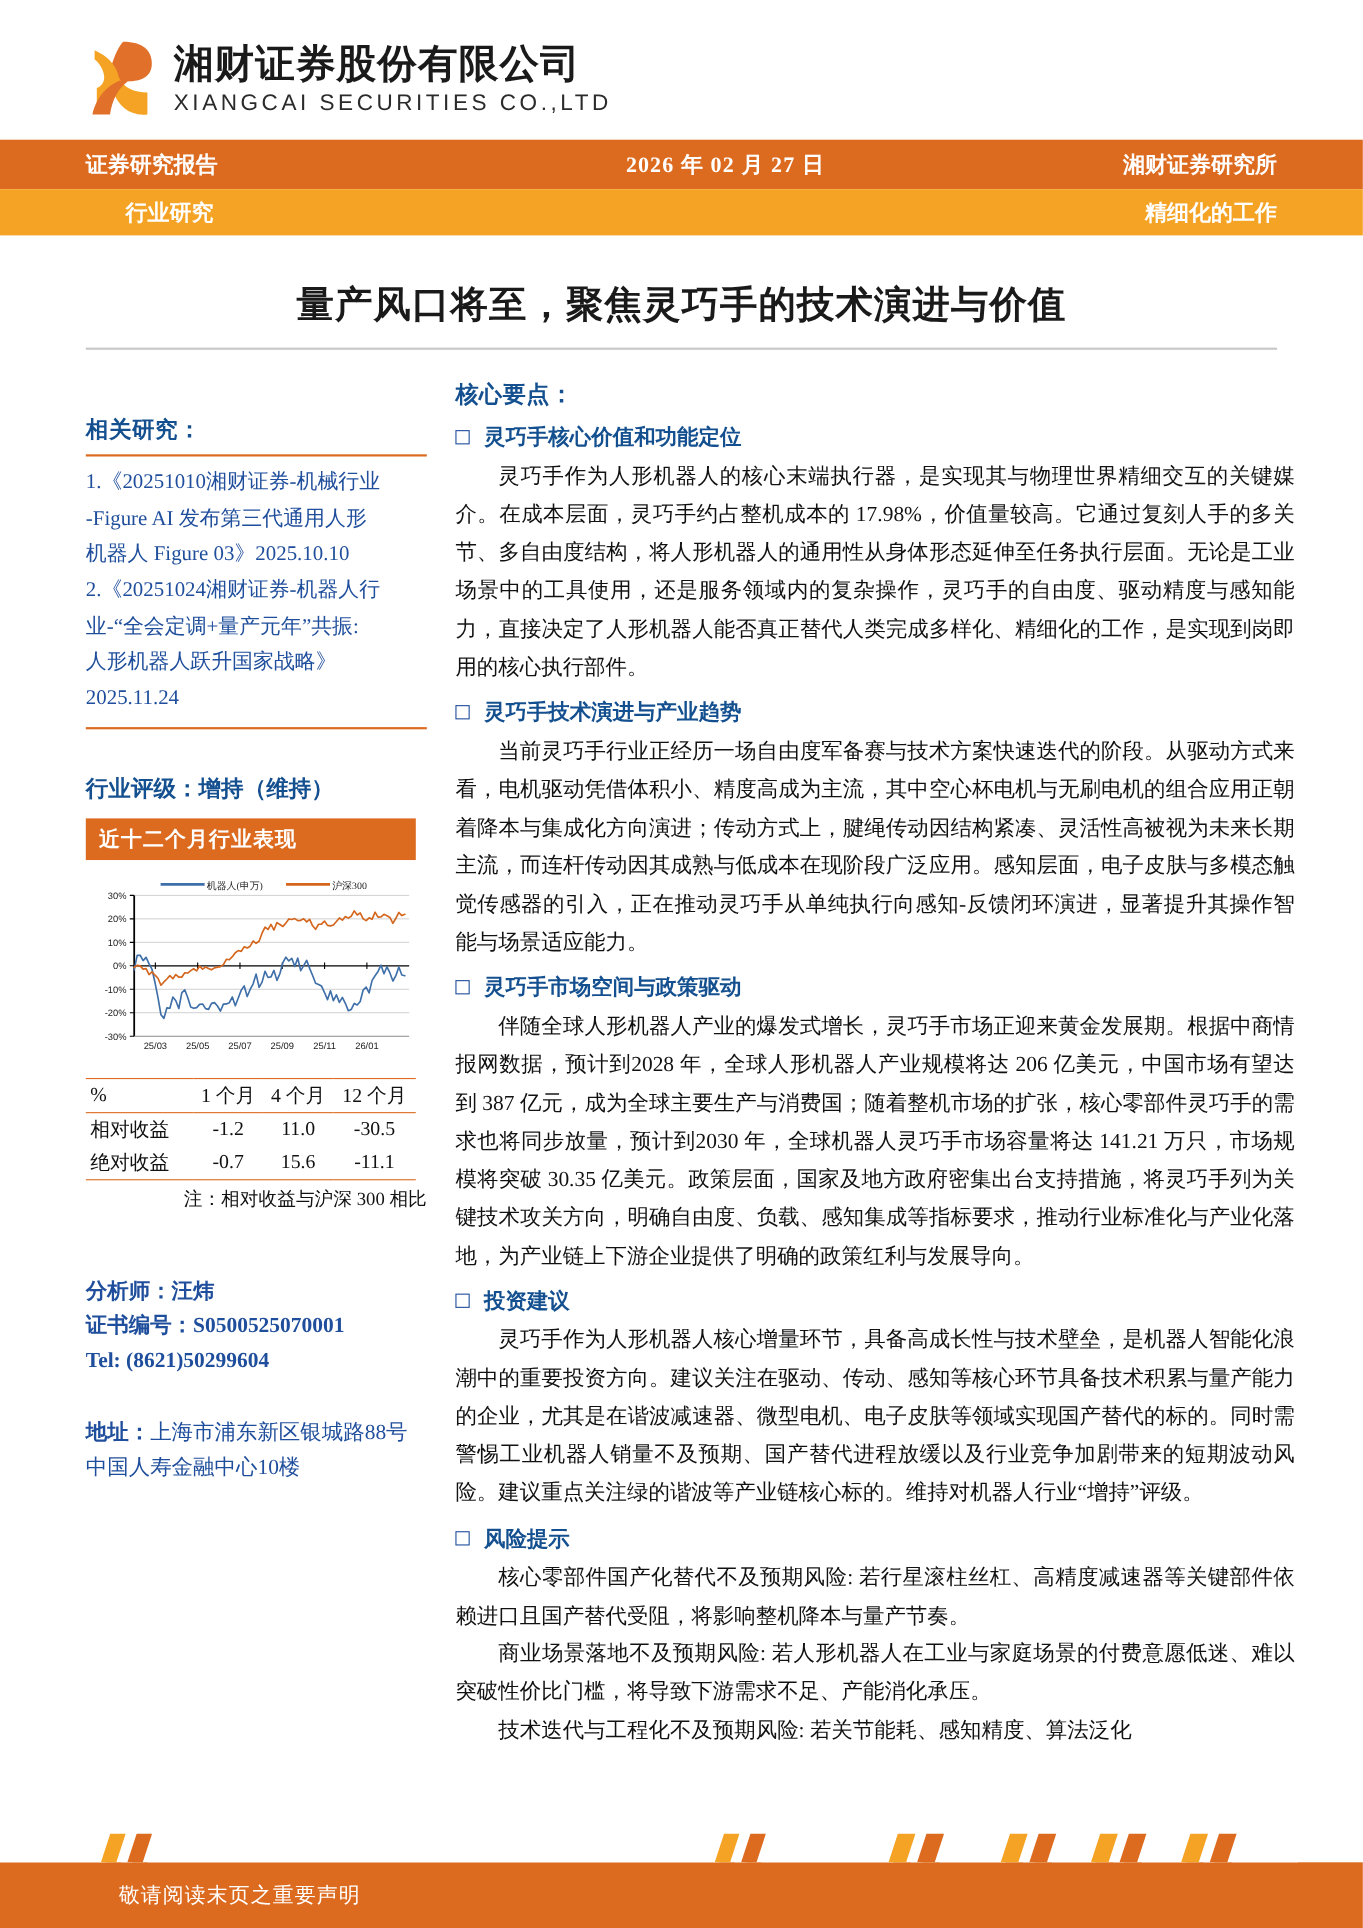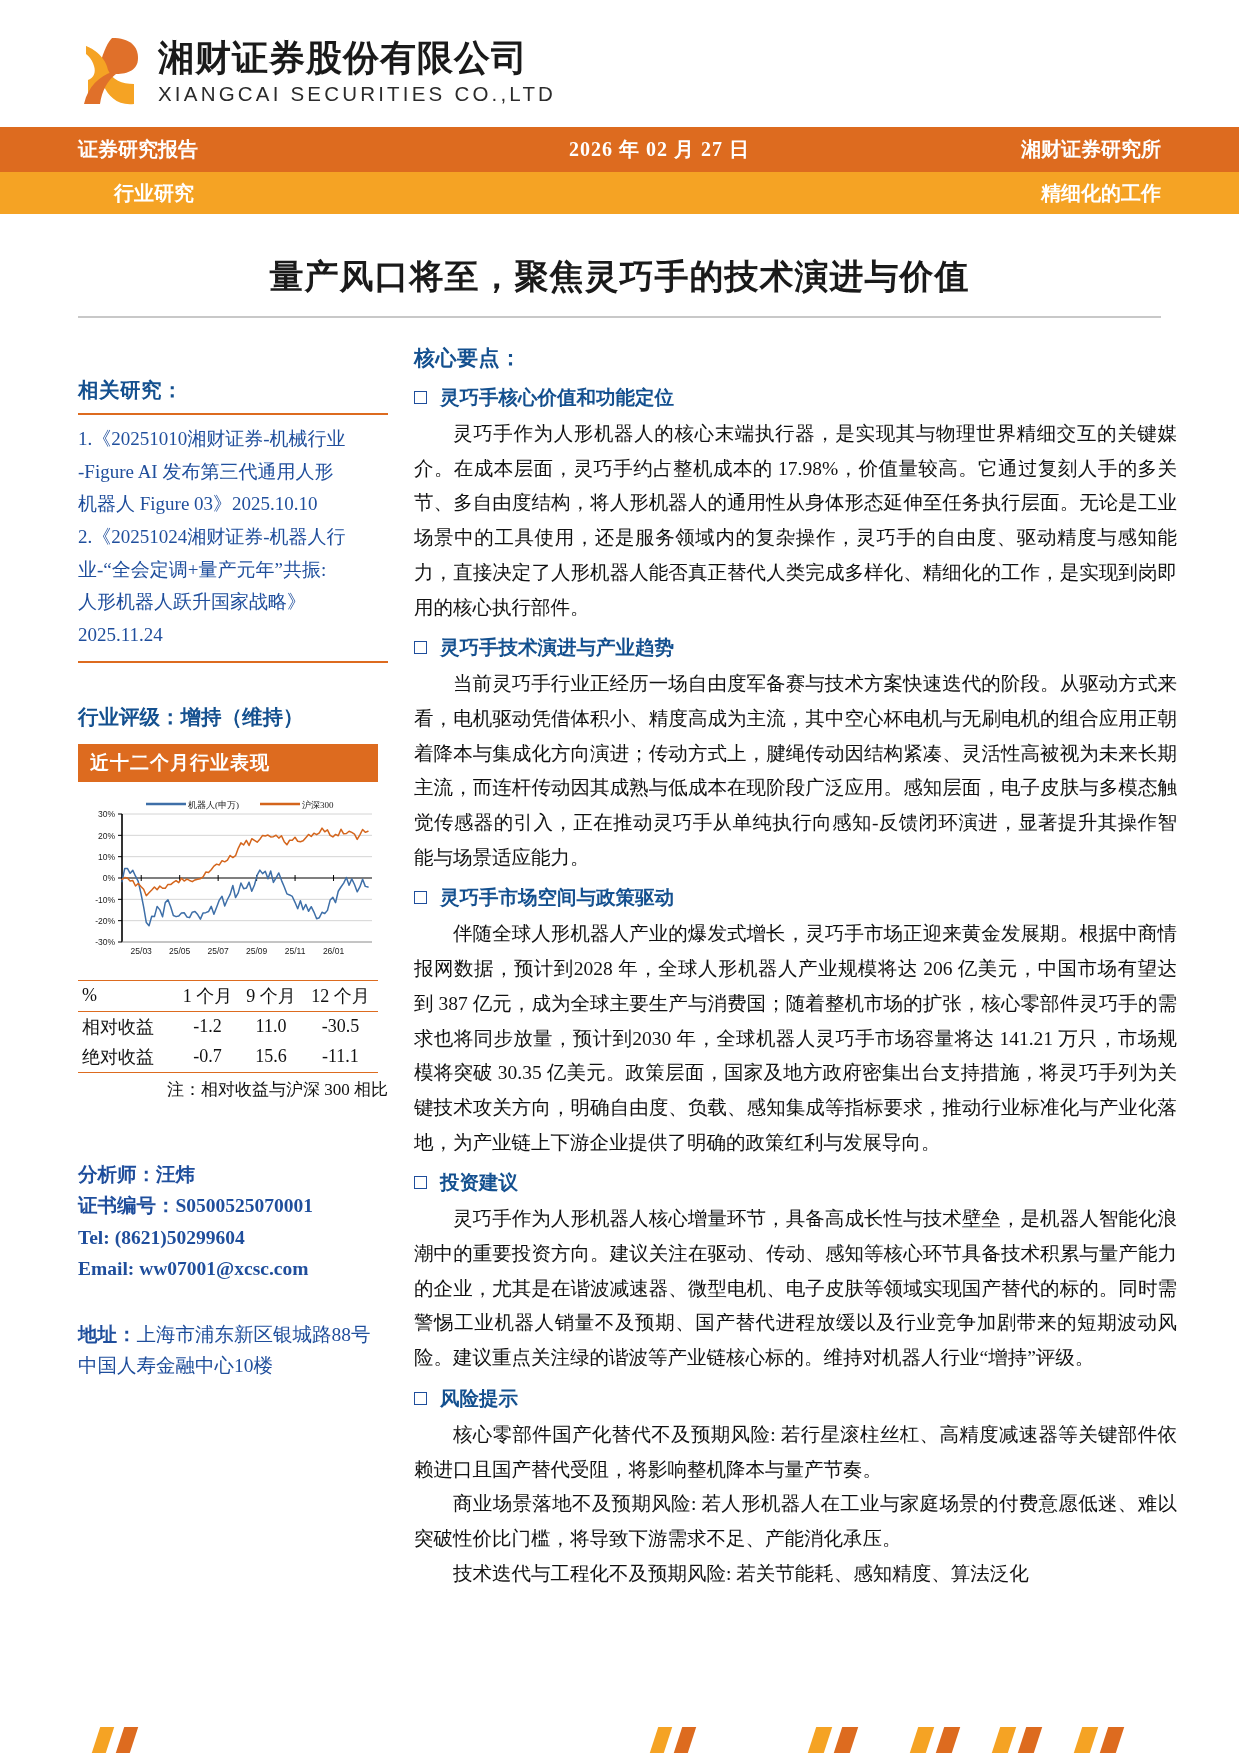--- a/index.html
+++ b/index.html
@@ -290,21 +290,21 @@
             <polyline points="44.00,97.36 46.70,95.57 49.41,96.04 52.11,99.04 54.81,98.60 57.52,104.02 60.22,101.55 62.92,104.54 65.63,107.29 68.33,113.67 71.03,110.66 73.74,107.97 76.44,104.96 79.14,107.79 81.85,103.99 84.55,106.27 87.25,106.33 89.96,102.40 92.66,102.57 95.36,100.39 98.07,98.67 100.77,100.64 103.47,96.23 106.18,99.02 108.88,97.12 111.58,98.45 114.29,99.64 116.99,97.92 119.69,97.24 122.40,96.74 125.10,94.98 127.80,90.07 130.51,90.48 133.21,87.72 135.91,84.13 138.62,82.15 141.32,82.92 144.02,78.67 146.73,79.85 149.43,78.17 152.13,73.48 154.84,75.55 157.54,73.70 160.24,66.36 162.95,60.81 165.65,62.97 168.35,58.33 171.05,63.47 173.76,56.75 176.46,58.45 179.16,60.22 181.87,57.21 184.57,53.41 187.27,53.91 189.98,53.06 192.68,54.94 195.38,54.66 198.09,53.25 200.79,56.09 203.49,53.74 206.20,59.65 208.90,62.82 211.60,58.25 214.31,58.16 217.01,55.28 219.71,59.22 222.42,59.67 225.12,58.84 227.82,55.65 230.53,52.47 233.23,54.52 235.93,51.19 238.64,52.67 241.34,50.90 244.04,46.08 246.75,49.81 249.45,47.91 252.15,53.34 254.86,54.95 257.56,52.42 260.26,53.76 262.97,47.25 265.67,51.80 268.37,51.52 271.08,49.20 273.78,50.43 276.48,52.07 279.19,57.38 281.89,52.80 284.59,47.51 287.30,50.35 290.00,49.23" fill="none" stroke="#D4651C" stroke-width="1.5" stroke-linejoin="round" stroke-linecap="round"></polyline>
           </svg>
       </div>
     </div>
 
     <table class="perf">
       <thead>
         <tr>
           <th>%</th>
           <th>1 个月</th>
-          <th>9 个月</th>
+          <th>4 个月</th>
           <th>12 个月</th>
         </tr>
       </thead>
       <tbody>
         <tr>
           <td>相对收益</td>
           <td>-1.2</td>
           <td>11.0</td>
           <td>-30.5</td>
         </tr>
@@ -315,21 +315,20 @@
           <td>-11.1</td>
         </tr>
       </tbody>
     </table>
     <div class="perf-note">注：相对收益与沪深 300 相比</div>
 
     <div class="analyst">
       <div>分析师：汪炜</div>
       <div>证书编号：S0500525070001</div>
       <div>Tel: (8621)50299604</div>
-      <div>Email: ww07001@xcsc.com</div>
     </div>
 
     <div class="address">
       <div><b>地址：</b><span>上海市浦东新区银城路88号</span></div>
       <div>中国人寿金融中心10楼</div>
     </div>
   </div>
 
   <div class="col-right">
     <div class="core-head">核心要点：</div>
@@ -396,13 +395,16 @@
       <div class="sp" style="background: rgb(255, 255, 255); width: 40px;"></div>
       <div class="sp" style="background: rgb(245, 163, 36); width: 16px; transform: skewX(-18deg);"></div>
       <div class="sp" style="background: rgb(255, 255, 255); width: 10px;"></div>
       <div class="sp" style="background: rgb(221, 107, 31); width: 16px; transform: skewX(-18deg);"></div>
       <div class="sp" style="background: rgb(255, 255, 255); width: 40px;"></div>
       <div class="sp" style="background: rgb(245, 163, 36); width: 16px; transform: skewX(-18deg);"></div>
       <div class="sp" style="background: rgb(255, 255, 255); width: 10px;"></div>
       <div class="sp" style="background: rgb(221, 107, 31); width: 16px; transform: skewX(-18deg);"></div>
       <div class="sp" style="background: rgb(255, 255, 255); width: 60px;"></div>
     </div>
+  <div class="footer-bar">
+    <span>敬请阅读末页之重要声明</span>
+  </div>
 </div>
 
 </body></html>

